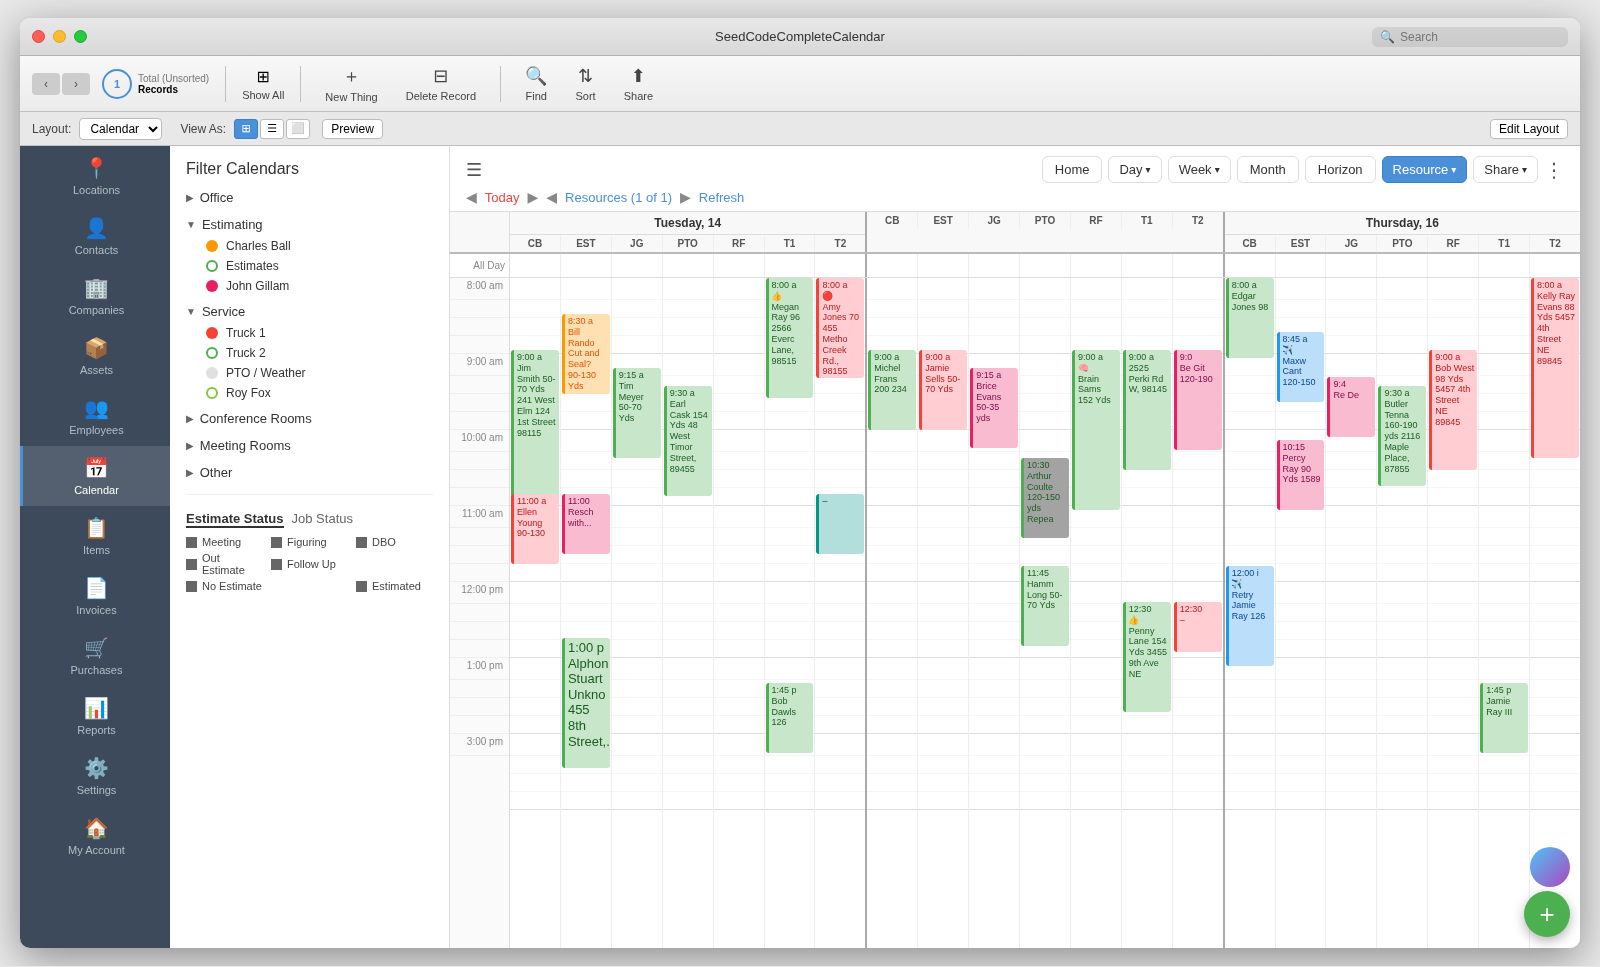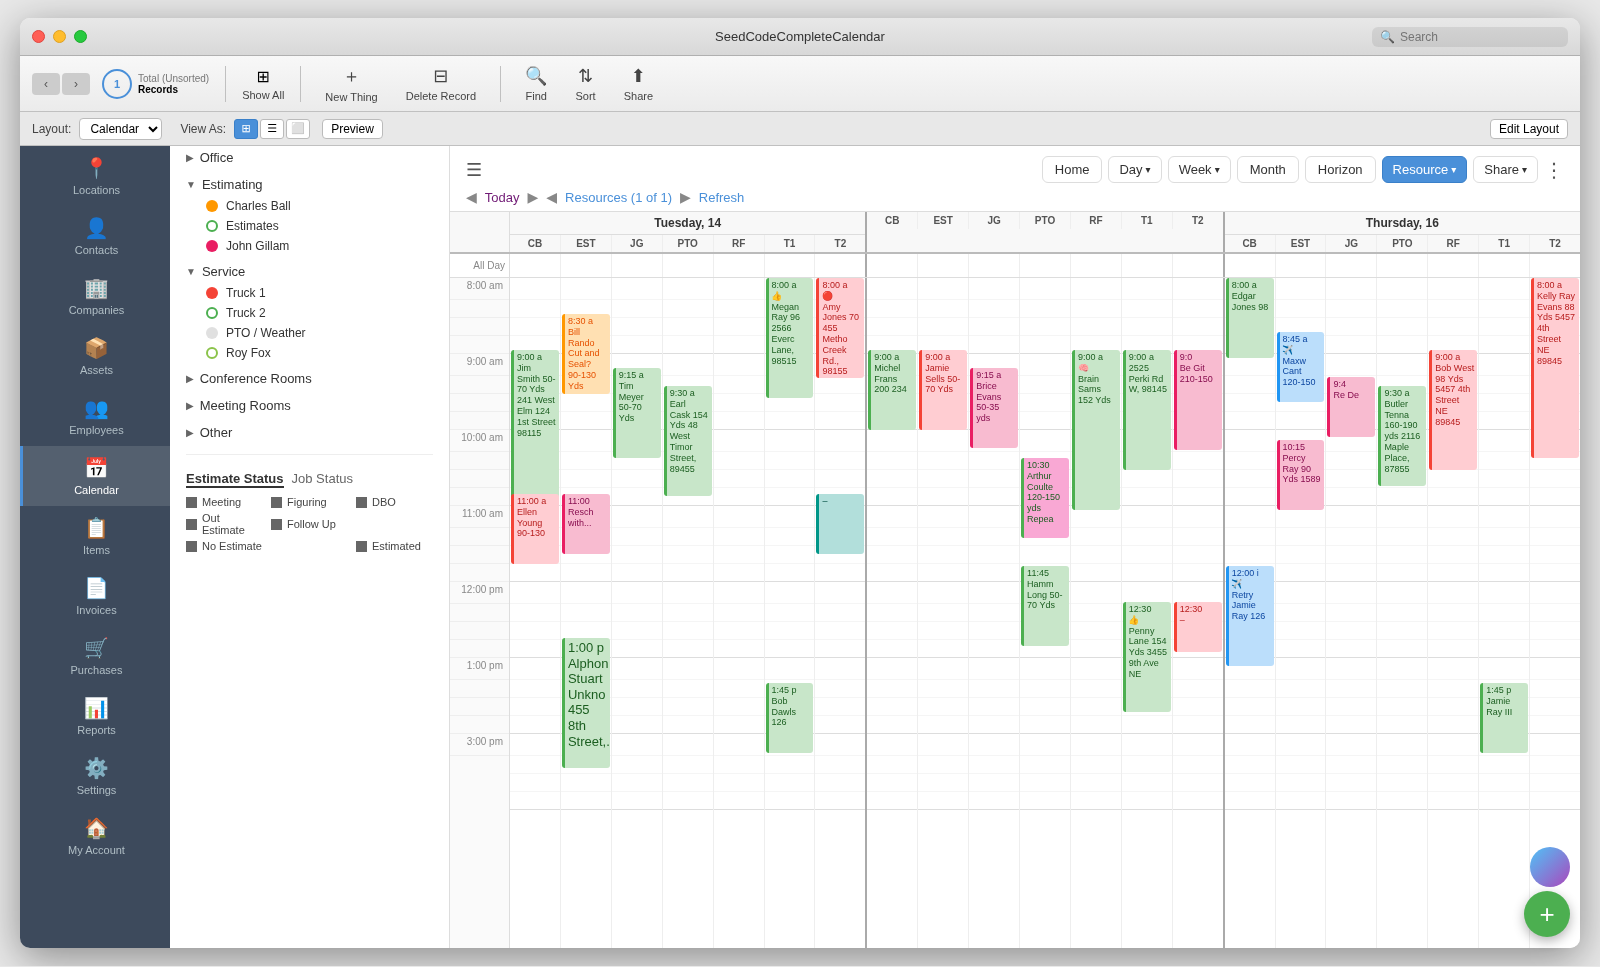--- a/index.html
+++ b/index.html
@@ -201,21 +201,21 @@
     .more-btn { font-size: 20px; color: #555; cursor: pointer; background: none; border: none; }
 
     .cal-subheader {
       display: flex;
       align-items: center;
       gap: 8px;
       font-size: 13px;
       color: #444;
     }
     .cal-arrow { color: #888; cursor: pointer; font-size: 14px; }
-    .cal-today { color: #701a75; font-weight: 500; cursor: pointer; }
+    .cal-today { color: #ef4444; font-weight: 500; cursor: pointer; }
     .cal-resources { color: #4a90d9; cursor: pointer; }
     .cal-refresh { color: #4a90d9; cursor: pointer; }
 
     
     .event {
       position: absolute;
       left: 1px;
       right: 1px;
       border-radius: 3px;
       padding: 2px 3px;
@@ -499,20 +499,21 @@
     <span class="sidebar-item-icon">⚙️</span>
     <span class="sidebar-item-label">Settings</span>
   </div>
         <div class="sidebar-item">
     <span class="sidebar-item-icon">🏠</span>
     <span class="sidebar-item-label">My Account</span>
   </div>
       </div>
 
     <div class="filter-panel">
+      <div class="filter-title">Filter Calendars</div>
 
       <div id="filter-groups">
           <div class="filter-group">
             <div class="filter-group-header">
               <span class="filter-arrow">▶</span>
               <span>Office</span>
             </div>
           </div>
           <div class="filter-group">
             <div class="filter-group-header">
@@ -1117,21 +1118,21 @@
                   <div style="height: 18px; border-bottom: 1px solid rgb(245, 245, 245);"></div>
                   <div style="height: 18px; border-bottom: 1px solid rgb(221, 221, 221);"></div>
                   <div style="height: 22px; border-bottom: 1px solid rgb(245, 245, 245);"></div>
                   <div style="height: 18px; border-bottom: 1px solid rgb(245, 245, 245);"></div>
                   <div style="height: 18px; border-bottom: 1px solid rgb(245, 245, 245);"></div>
                   <div style="height: 18px; border-bottom: 1px solid rgb(221, 221, 221);"></div>
                   <div style="height: 22px; border-bottom: 1px solid rgb(245, 245, 245);"></div>
                   <div style="height: 18px; border-bottom: 1px solid rgb(245, 245, 245);"></div>
                   <div style="height: 18px; border-bottom: 1px solid rgb(245, 245, 245);"></div>
                   <div style="height: 18px; border-bottom: 1px solid rgb(221, 221, 221);"></div>
-                  <div class="event" style="position: absolute; top: 180px; height: 80px; left: 1px; right: 1px; background: #f9a8d4; border-left: 3px solid rgb(76, 175, 80); color: rgb(27, 94, 32); font-size: 9px; line-height: 1.2; padding: 2px 3px; border-radius: 3px; overflow: hidden; cursor: pointer; z-index: 5; white-space: pre-wrap;">10:30
+                  <div class="event" style="position: absolute; top: 180px; height: 80px; left: 1px; right: 1px; background: #a3a3a3; border-left: 3px solid rgb(76, 175, 80); color: rgb(27, 94, 32); font-size: 9px; line-height: 1.2; padding: 2px 3px; border-radius: 3px; overflow: hidden; cursor: pointer; z-index: 5; white-space: pre-wrap;">10:30
 Arthur Coulte 120-150 yds Repea</div>
                   <div class="event" style="position: absolute; top: 288px; height: 80px; left: 1px; right: 1px; background: rgb(200, 230, 201); border-left: 3px solid rgb(76, 175, 80); color: rgb(27, 94, 32); font-size: 9px; line-height: 1.2; padding: 2px 3px; border-radius: 3px; overflow: hidden; cursor: pointer; z-index: 5; white-space: pre-wrap;">11:45
 Hamm Long 50-70 Yds</div>
                 </div>
                 <div class="grid-res-col" style="position: relative; min-height: 504px;">
                   <div style="height: 22px; border-bottom: 1px solid rgb(245, 245, 245);"></div>
                   <div style="height: 18px; border-bottom: 1px solid rgb(245, 245, 245);"></div>
                   <div style="height: 18px; border-bottom: 1px solid rgb(245, 245, 245);"></div>
                   <div style="height: 18px; border-bottom: 1px solid rgb(221, 221, 221);"></div>
                   <div style="height: 22px; border-bottom: 1px solid rgb(245, 245, 245);"></div>
@@ -1220,21 +1221,21 @@
                   <div style="height: 18px; border-bottom: 1px solid rgb(221, 221, 221);"></div>
                   <div style="height: 22px; border-bottom: 1px solid rgb(245, 245, 245);"></div>
                   <div style="height: 18px; border-bottom: 1px solid rgb(245, 245, 245);"></div>
                   <div style="height: 18px; border-bottom: 1px solid rgb(245, 245, 245);"></div>
                   <div style="height: 18px; border-bottom: 1px solid rgb(221, 221, 221);"></div>
                   <div style="height: 22px; border-bottom: 1px solid rgb(245, 245, 245);"></div>
                   <div style="height: 18px; border-bottom: 1px solid rgb(245, 245, 245);"></div>
                   <div style="height: 18px; border-bottom: 1px solid rgb(245, 245, 245);"></div>
                   <div style="height: 18px; border-bottom: 1px solid rgb(221, 221, 221);"></div>
                   <div class="event" style="position: absolute; top: 72px; height: 100px; left: 1px; right: 1px; background: rgb(248, 187, 208); border-left: 3px solid rgb(233, 30, 99); color: rgb(136, 14, 79); font-size: 9px; line-height: 1.2; padding: 2px 3px; border-radius: 3px; overflow: hidden; cursor: pointer; z-index: 5; white-space: pre-wrap;">9:0
-Be Git 210-150</div>
+Be Git 120-190</div>
                   <div class="event" style="position: absolute; top: 324px; height: 50px; left: 1px; right: 1px; background: rgb(255, 205, 210); border-left: 3px solid rgb(244, 67, 54); color: rgb(183, 28, 28); font-size: 9px; line-height: 1.2; padding: 2px 3px; border-radius: 3px; overflow: hidden; cursor: pointer; z-index: 5; white-space: pre-wrap;">12:30
 –</div>
                 </div>
               </div>
               <div class="grid-day-group">
                 <div class="grid-res-col" style="position: relative; min-height: 504px;">
                   <div style="height: 22px; border-bottom: 1px solid rgb(245, 245, 245);"></div>
                   <div style="height: 18px; border-bottom: 1px solid rgb(245, 245, 245);"></div>
                   <div style="height: 18px; border-bottom: 1px solid rgb(245, 245, 245);"></div>
                   <div style="height: 18px; border-bottom: 1px solid rgb(221, 221, 221);"></div>

